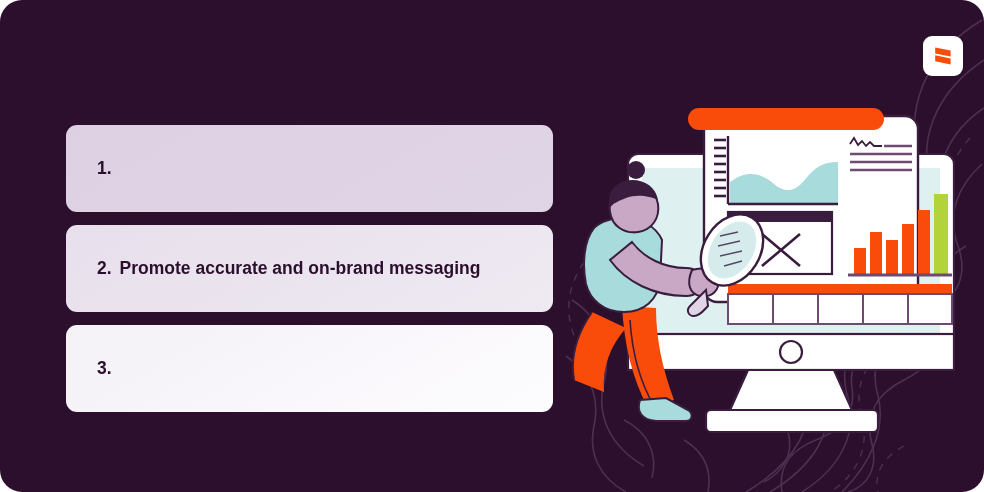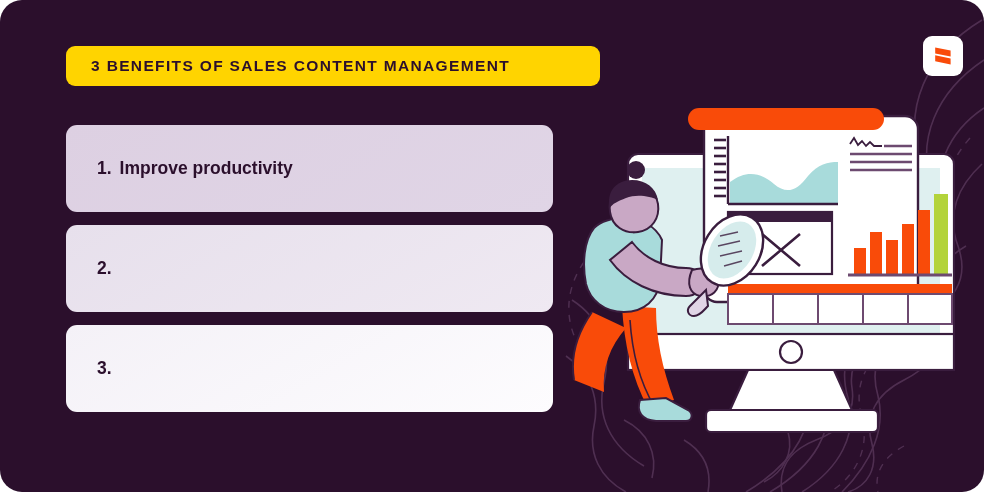--- a/index.html
+++ b/index.html
@@ -106,39 +106,36 @@
       <path d="M60 420 C84 432 94 454 88 478"></path>
       <path d="M120 440 C140 452 148 470 144 492"></path>
     </g>
     <g fill="none" stroke="#6d4a70" stroke-width="1.4" stroke-dasharray="7 7">
       <path d="M406 138 C378 170 368 212 384 250 C402 292 380 318 342 336 C304 354 288 382 298 418 C306 448 292 476 266 492"></path>
       <path d="M20 262 C2 288 0 318 14 344"></path>
       <path d="M340 446 C318 458 310 474 314 492"></path>
     </g>
   </svg>
 
-  <div class="title-banner">
-    <div class="title-text">3 BENEFITS OF SALES CONTENT MANAGEMENT</div>
-  </div>
 
   <div class="logo">
     <svg width="22" height="22" viewBox="0 0 22 22">
       <path d="M3.2 2.4 L18.6 5.6 L18.6 11.6 L3.2 8.4 Z" fill="#f94b09"></path>
       <path d="M3.2 10.2 L18.6 13.4 L18.6 19.4 L3.2 16.2 Z" fill="#f94b09"></path>
       <path d="M3.2 2.4 L3.2 8.4 L10.4 6.9 Z" fill="#ffffff" opacity="0"></path>
     </svg>
   </div>
 
   <div class="cards">
     <div class="card card-1">
       <span class="card-num">1.</span>
-      <span class="card-label">Improve productivity</span>
     </div>
     <div class="card card-2">
       <span class="card-num">2.</span>
+      <span class="card-label">Promote accurate and on-brand messaging</span>
     </div>
     <div class="card card-3">
       <span class="card-num">3.</span>
     </div>
   </div>
 
   <svg class="illustration" viewBox="0 0 414 340">
 
     <g>
       <rect x="58" y="54" width="326" height="216" rx="10" fill="#ffffff" stroke="#3a1d3e" stroke-width="2.2"></rect>

